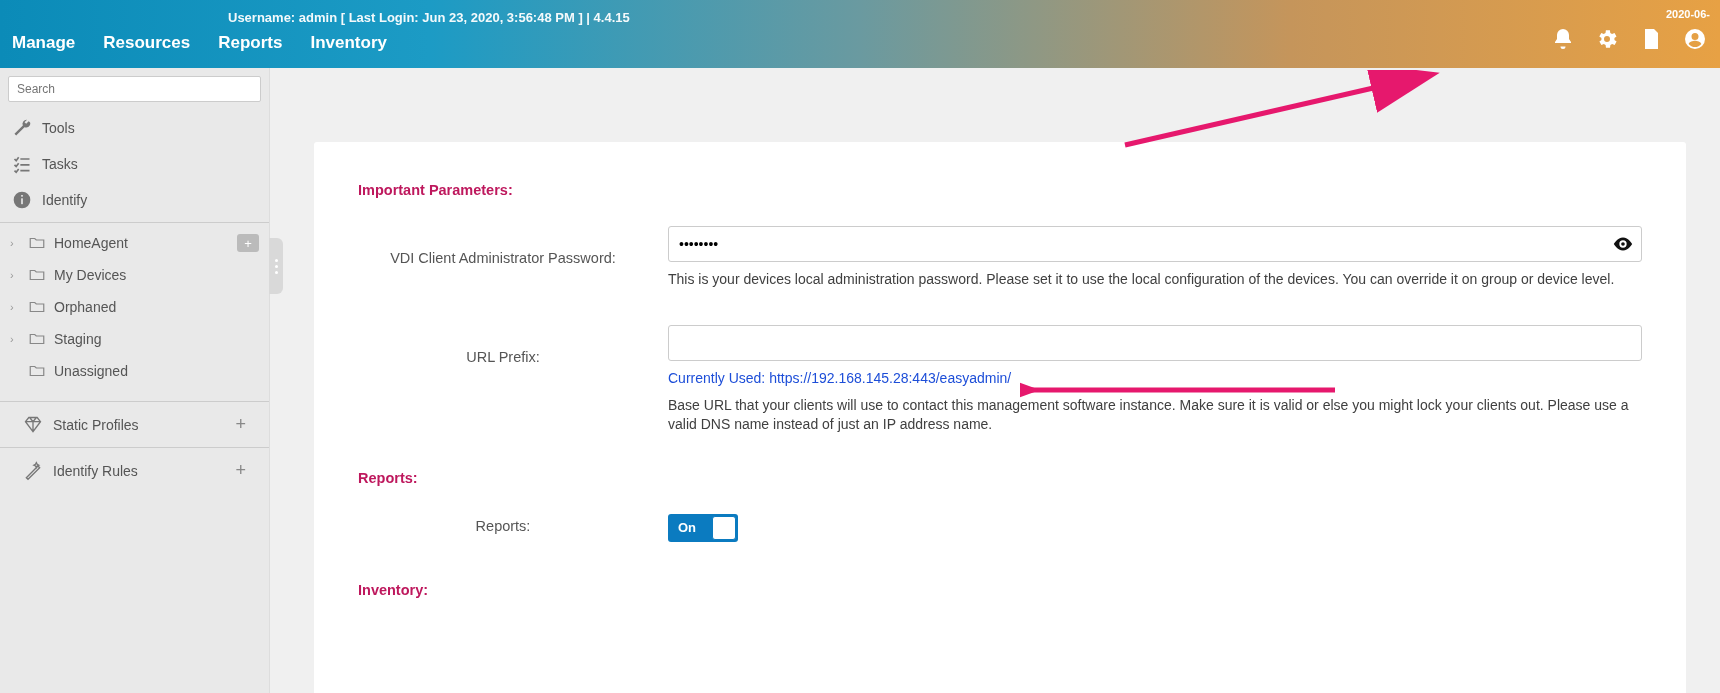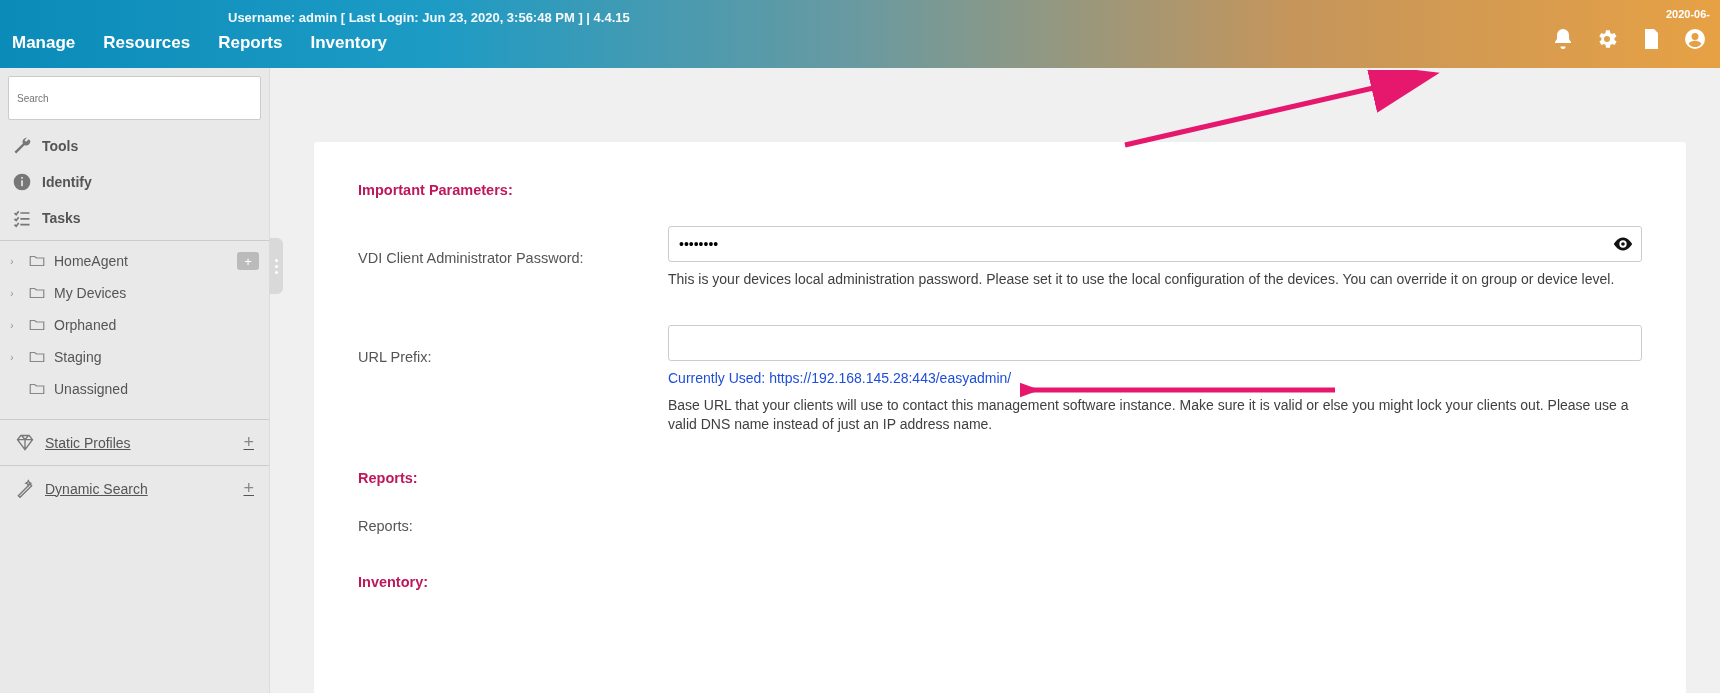--- a/index.html
+++ b/index.html
@@ -12,38 +12,38 @@
   .nav { display: flex; gap: 28px; margin-top: 18px; }
   .nav a { color: #fff; text-decoration: none; font-size: 17px; font-weight: 600; }
   .header-icons { margin-left: auto; display: flex; gap: 18px; align-items: center; margin-top: 10px; }
   .hicon { width: 26px; height: 26px; display: flex; align-items: center; justify-content: center; }
   .hicon svg { fill: #fff; width: 24px; height: 24px; }
   .arrow-overlay1 { position: absolute; left: 1120px; top: 70px; width: 330px; height: 80px; pointer-events: none; z-index: 10; }
   .arrow-overlay2 { position: absolute; left: 1020px; top: 380px; width: 320px; height: 20px; pointer-events: none; z-index: 10; }
   .shell { display: flex; height: calc(100% - 68px); }
   .sidebar { width: 270px; background: #e9e9e9; display: flex; flex-direction: column; border-right: 1px solid #ddd; position: relative; }
   .search-wrap { padding: 8px; }
-  .search-wrap input { width: 100%; height: 44px; padding: 0 8px; border: 1px solid #ccc; border-radius: 2px; font-size: 10px; }
-  .side-item { display: flex; align-items: center; gap: 10px; padding: 8px 12px; color: #555; cursor: pointer; font-weight: bold; }
+  .search-wrap input { width: 100%; height: 26px; padding: 0 8px; border: 1px solid #ccc; border-radius: 2px; font-size: 12px; }
+  .side-item { display: flex; align-items: center; gap: 10px; padding: 8px 12px; color: #555; cursor: pointer; }
   .side-item .icn { width: 20px; height: 20px; color: #777; }
   .side-sep { height: 1px; background: #ccc; margin: 4px 0; }
   .tree-item { display: flex; align-items: center; gap: 8px; padding: 7px 10px; color: #555; cursor: pointer; }
   .tree-item .chev { width: 10px; color: #999; font-size: 11px; }
   .tree-item .fld { width: 18px; height: 18px; }
   .tree-item .lbl { flex: 1; }
   .addbtn { margin-left: auto; width: 22px; height: 18px; background: #bbb; border-radius: 3px; display: flex; align-items: center; justify-content: center; color: #fff; font-size: 13px; }
-  .section-row { display: flex; align-items: center; gap: 10px; padding: 12px 15px; color: #555; cursor: pointer; border-top: 1px solid #ccc; text-decoration: underline; }
+  .section-row { display: flex; align-items: center; gap: 10px; padding: 12px 23px; color: #555; cursor: pointer; border-top: 1px solid #ccc; }
   .section-row .plus { margin-left: auto; color: #888; font-size: 18px; }
   .dock-handle { position: absolute; right: -14px; top: 170px; width: 14px; height: 56px; background: #d9d9d9; border-radius: 0 6px 6px 0; display: flex; flex-direction: column; align-items: center; justify-content: center; gap: 3px; }
   .dock-handle span { width: 3px; height: 3px; background: #fff; border-radius: 50%; }
   .content { flex: 1; background: #f0f0f0; overflow: auto; padding: 74px 34px 0 44px; }
   .panel { background: #fff; border-radius: 3px 3px 0 0; padding: 40px 44px 0 44px; min-height: 560px; }
   .sect-title { font-weight: 700; font-size: 14.5px; color: #be185d; margin-bottom: 28px; }
   .form-row { display: flex; gap: 20px; margin-bottom: 36px; }
-  .form-lbl { width: 290px; padding-top: 24px; color: #555; font-size: 14.5px; }
+  .form-lbl { width: 290px; padding-top: 24px; color: #555; font-size: 14.5px; text-align: center; }
   .form-ctl { flex: 1; }
   .pass-wrap { position: relative; }
   .txt { width: 100%; height: 36px; border: 1px solid #ccc; border-radius: 3px; padding: 0 10px; font-size: 14px; }
   .eye { position: absolute; right: 8px; top: 7px; cursor: pointer; }
   .help { color: #404040; font-size: 14px; margin-top: 8px; line-height: 1.35; }
   .toggle { width: 70px; height: 28px; background: #0b7bc0; border-radius: 3px; position: relative; display: flex; align-items: center; color: #fff; font-weight: 600; font-size: 13px; padding-left: 10px; cursor: pointer; }
   .toggle .knob { position: absolute; right: 2px; top: 2px; width: 24px; height: 24px; background: #fff; border-radius: 3px; border: 1px solid #0b7bc0; }
   .folder-svg path { fill: none; stroke: #888; stroke-width: 1.6; }
   .chev-sym { width: 8px; display:inline-block;}
 </style>
@@ -107,31 +107,31 @@
       <input type="text" placeholder="Search" style="">
     </div>
     <div class="side-item">
       <svg class="icn" viewBox="0 0 24 24">
           <path fill="#777" d="M22 6a5 5 0 0 1-7 5L5 21l-2-2L13 9a5 5 0 0 1 5-7l-3 3 2 2 3-3a5 5 0 0 1 2 2z"></path>
         </svg>
       <span>Tools</span>
     </div>
     <div class="side-item">
       <svg class="icn" viewBox="0 0 24 24">
+          <path fill="none" stroke="#777" stroke-width="2" d="M3 6l2 2 3-4M10 6h11M3 13l2 2 3-4M10 13h11M3 20l2 2 3-4M10 20h11"></path>
+        </svg>
+      <span>Tasks</span>
+    </div>
+    <div class="side-item">
+      <svg class="icn" viewBox="0 0 24 24">
           <circle cx="12" cy="12" r="10" fill="#777"></circle>
           <rect x="11" y="10" width="2" height="7" fill="#e9e9e9"></rect>
           <rect x="11" y="6" width="2" height="2" fill="#e9e9e9"></rect>
         </svg>
       <span>Identify</span>
-    </div>
-    <div class="side-item">
-      <svg class="icn" viewBox="0 0 24 24">
-          <path fill="none" stroke="#777" stroke-width="2" d="M3 6l2 2 3-4M10 6h11M3 13l2 2 3-4M10 13h11M3 20l2 2 3-4M10 20h11"></path>
-        </svg>
-      <span>Tasks</span>
     </div>
     <div class="side-sep"></div>
     <div class="tree-item">
       <span class="chev chev-sym">›</span>
       <svg class="fld folder-svg" viewBox="0 0 24 24">
           <path d="M3 6h6l2 2h10v10H3z"></path>
         </svg>
       <span class="lbl">HomeAgent</span>
       <span class="addbtn">+</span>
     </div>
@@ -168,21 +168,21 @@
       <svg width="20" height="20" viewBox="0 0 24 24">
           <path fill="none" stroke="#777" stroke-width="1.6" d="M3 8l4-5h10l4 5-9 12zM3 8h18M8 3l4 5 4-5M12 8v12"></path>
         </svg>
       <span>Static Profiles</span>
       <span class="plus">+</span>
     </div>
     <div class="section-row">
       <svg width="20" height="20" viewBox="0 0 24 24">
           <path fill="none" stroke="#777" stroke-width="1.6" d="M4 20L18 6l2 2L6 22zM16 2l1 2 2 1-2 1-1 2-1-2-2-1 2-1z"></path>
         </svg>
-      <span>Dynamic Search</span>
+      <span>Identify Rules</span>
       <span class="plus">+</span>
     </div>
     <div class="dock-handle">
         <span></span>
         <span></span>
         <span></span>
       </div>
   </div>
 
   <div class="content">
@@ -211,18 +211,24 @@
           <input class="txt" type="text" value="" style="">
           <div class="help" style="color:#1d4ed8">Currently Used: https://192.168.145.28:443/easyadmin/</div>
           <div class="help">Base URL that your clients will use to contact this management software instance. Make sure it is valid or else you might lock your clients out. Please use a valid DNS name instead of just an IP address name.</div>
         </div>
       </div>
 
       <div class="sect-title" style="margin-top:10px">Reports:</div>
 
       <div class="form-row" style="margin-bottom:40px">
         <div class="form-lbl" style="padding-top:4px">Reports:</div>
+        <div class="form-ctl">
+          <div class="toggle">
+            <span>On</span>
+            <span class="knob"></span>
+          </div>
+        </div>
       </div>
 
       <div class="sect-title">Inventory:</div>
     </div>
   </div>
 </div>
 
 </body></html>

